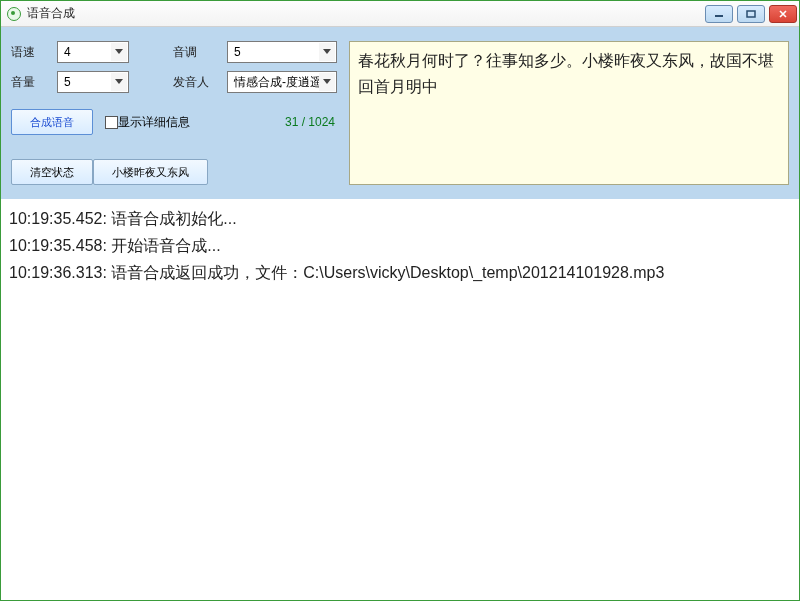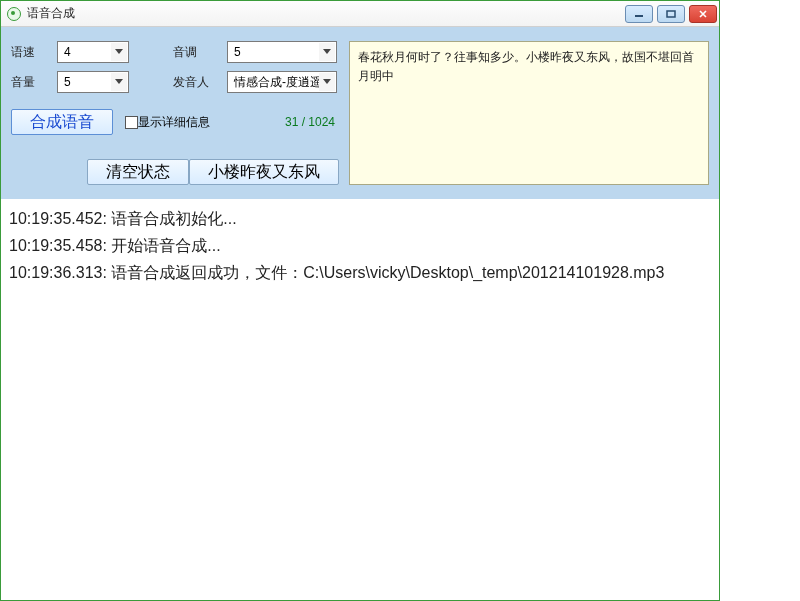--- a/index.html
+++ b/index.html
@@ -5,21 +5,21 @@
     * { box-sizing: border-box; margin: 0; padding: 0; }
     body {
       font-family: "Microsoft YaHei", Tahoma, Arial, sans-serif;
       font-size: 12px;
       background: #fff;
       width: 800px;
       height: 601px;
       overflow: hidden;
     }
     .window {
-      width: 720px;
+      width: 800px;
       height: 601px;
       border: 1px solid #3a9b3a;
       display: flex;
       flex-direction: column;
       background: #fff;
     }
     .titlebar {
       height: 26px;
       background: linear-gradient(#fdfdfd, #f3f3f3);
       border-bottom: 1px solid #d0d0d0;
@@ -94,41 +94,41 @@
     .combo .arrow svg { display: block; }
     .combo.small { width: 72px; }
     .combo.med { width: 110px; }
     .action-row { display: flex; align-items: center; gap: 12px; margin-top: 8px; }
     .btn {
       height: 26px;
       padding: 0 18px;
       border: 1px solid #88a7c4;
       background: linear-gradient(#f2f9ff, #d9ecff);
       cursor: pointer;
-      font-size: 16px;
+      font-size: 11px;
       display: inline-flex;
       align-items: center;
       border-radius: 2px;
     }
     .btn.primary { color: #1a4bd1; font-weight: 500; border-color:#5c8fd6; }
     .chk-wrap { display: flex; align-items: center; }
     .chk {
       width: 13px; height: 13px;
       border: 1px solid #555;
       background: #fff;
       cursor: pointer;
     }
     .counter { color: #0a7a1e; margin-left: auto; margin-right: 4px;}
-    .clear-row { display: flex; align-items: center; justify-content: flex-end; margin-top: 16px; }
+    .clear-row { display: flex; align-items: center; justify-content: flex-start; margin-top: 16px; }
     .text-input-area {
       flex: 1;
       background: #fffee6;
       border: 1px solid #a8a884;
       padding: 6px 8px;
-      font-size: 12px;
+      font-size: 16px;
       color: #222;
       line-height: 1.6;
       min-height: 128px;
       overflow: auto;
       cursor: text;
     }
     .log-area {
       flex: 1;
       background: #fff;
       border-top: none;

